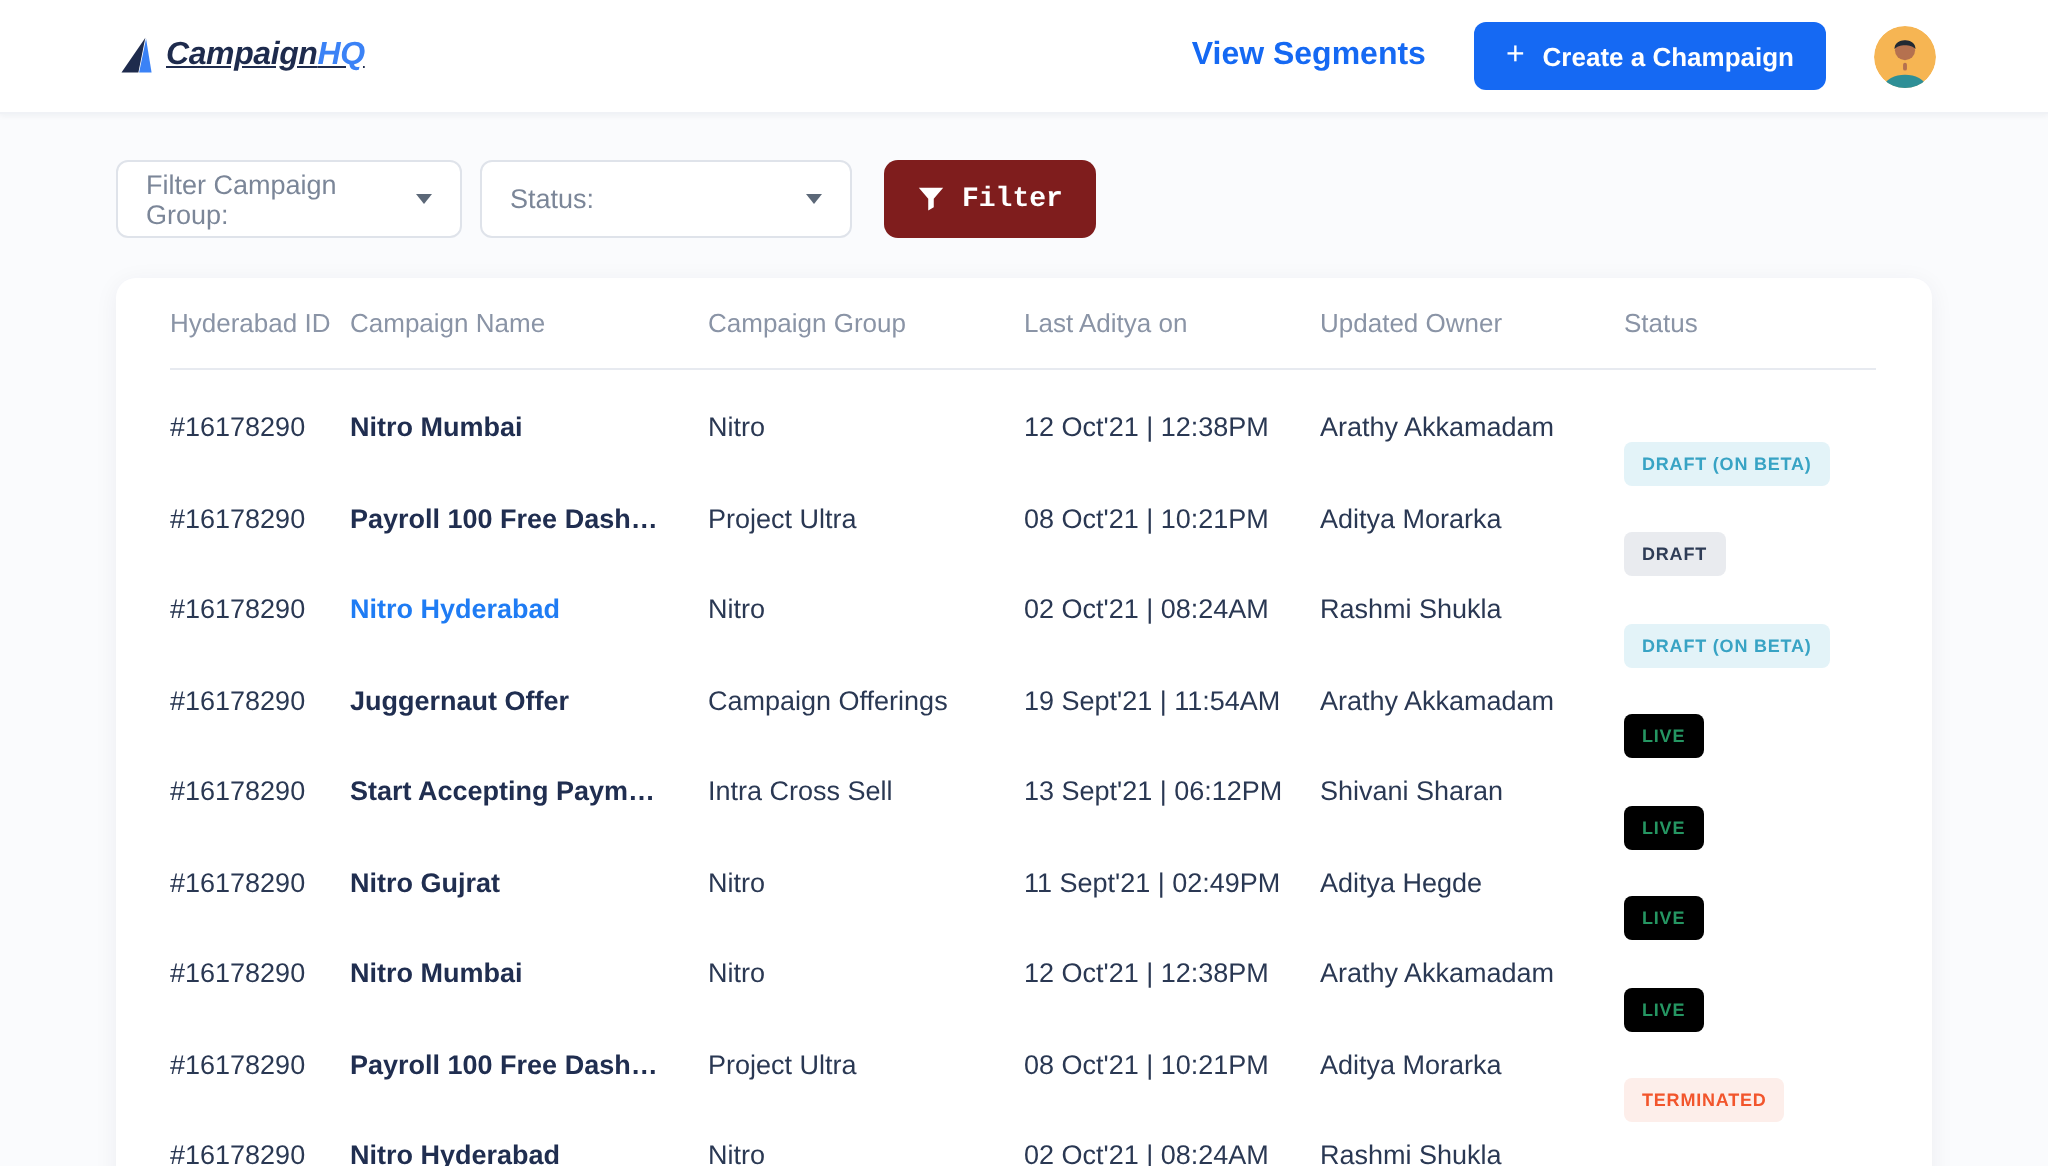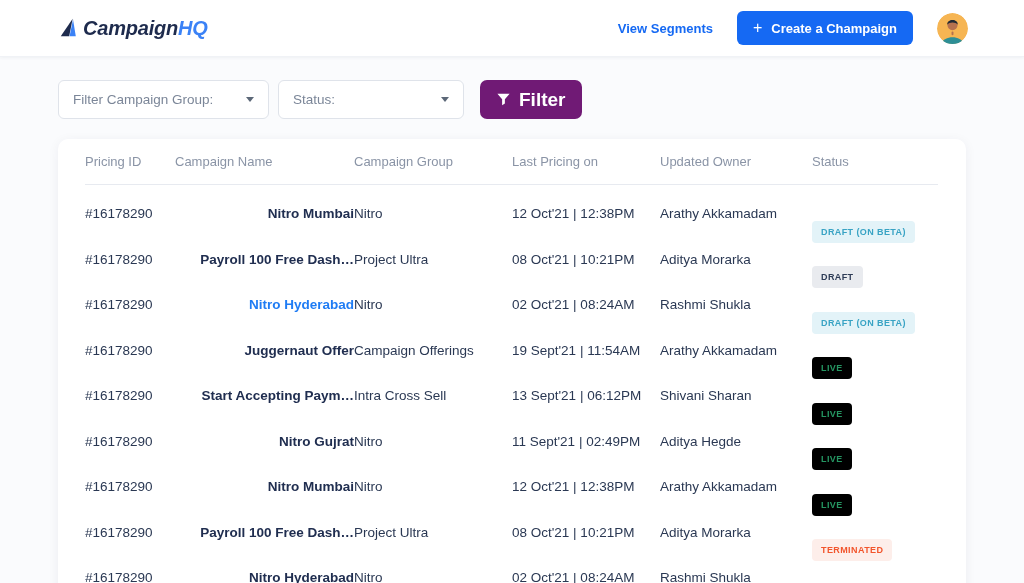--- a/index.html
+++ b/index.html
@@ -19,28 +19,28 @@
     justify-content: space-between;
     padding: 0 56px 0 58px;
     border-bottom: 1px solid #f0f2f6;
     box-shadow: 0 1px 3px rgba(25, 39, 68, 0.05);
     position: relative;
     z-index: 2;
   }
   .logo { display: flex; align-items: center; gap: 2px; cursor: pointer; }
   .logo svg { width: 22px; height: 22px; margin-right: 1px; }
   .logo-text {
-    font-size: 20px; font-weight: 800; font-style: italic;
-    letter-spacing: -0.2px; color: #1e2b4d;
+    font-size: 16px; font-weight: 800; font-style: italic;
+    letter-spacing: -0.2px; color: #1e2b4d; text-decoration: underline;
   }
   .logo-text .accent { color: #3b82f6; }
 
   .topbar-right { display: flex; align-items: center; gap: 24px; }
   .nav-link {
-    color: #1569f3; font-size: 13px; font-weight: 700; cursor: pointer;
+    color: #1569f3; font-size: 16px; font-weight: 700; cursor: pointer;
   }
   .create-btn {
     background: #1569f3; color: #ffffff; border: none; border-radius: 6px;
     height: 34px; padding: 0 16px; font-size: 13px; font-weight: 600;
     display: flex; align-items: center; gap: 9px; cursor: pointer;
     font-family: inherit;
   }
   .create-btn .plus { font-size: 16px; font-weight: 400; line-height: 1; }
   .avatar {
     width: 31px; height: 31px; border-radius: 50%; overflow: hidden; cursor: pointer;
@@ -51,32 +51,32 @@
   
   .filter-bar {
     display: flex; align-items: center; gap: 9px;
     margin: 23px 56px 0 58px;
   }
   .select-box {
     background: #ffffff; border: 1px solid #dfe3ea; border-radius: 6px;
     height: 39px; display: flex; align-items: center; justify-content: space-between;
     padding: 0 14px; cursor: pointer;
   }
-  .select-box.group { width: 211px; }
+  .select-box.group { width: 173px; }
   .select-box.status { width: 186px; }
   .select-label { font-size: 13.5px; color: #7b8698; }
   .caret {
     width: 0; height: 0; border-left: 4.5px solid transparent;
     border-right: 4.5px solid transparent; border-top: 5.5px solid #5c6878;
   }
   .filter-btn {
-    background: #701a75; color: #ffffff; border: none; border-radius: 7px;
-    height: 39px; padding: 0 17px; font-size: 19px; font-weight: 600;
+    background: #7f1d1d; color: #ffffff; border: none; border-radius: 7px;
+    height: 39px; padding: 0 17px; font-size: 14px; font-weight: 600;
     display: flex; align-items: center; gap: 9px; cursor: pointer; margin-left: 7px;
-    font-family: Liberation Sans, sans-serif;
+    font-family: Liberation Mono, monospace;
   }
   .filter-btn svg { width: 13px; height: 13px; }
 
   
   .card {
     background: #ffffff; border-radius: 10px;
     margin: 20px 58px 0 58px; width: 908px; height: 500px;
     box-shadow: 0 2px 12px rgba(25, 39, 68, 0.06);
     padding: 0 28px 0 27px;
   }
@@ -87,21 +87,21 @@
     border-bottom: 1px solid #e7eaf0;
   }
   .th { font-size: 13px; color: #8a94a6; font-weight: 400; }
   .tbody { padding-top: 6px; }
   .tr {
     display: grid;
     grid-template-columns: 90px 179px 158px 148px 152px 1fr;
     align-items: center; height: 45.5px;
   }
   .td { font-size: 13.5px; color: #2a3853; white-space: nowrap; overflow: hidden; }
-  .td.name { font-weight: 700; color: #202e50; text-align: right; }
+  .td.name { font-weight: 700; color: #202e50; }
   .td.name.link { color: #1f7cf4; cursor: pointer; }
   .badge {
     display: inline-block; font-size: 9px; font-weight: 800;
     letter-spacing: 0.4px; padding: 6px 9px; border-radius: 4px;
     text-transform: uppercase;
     margin-top: 36px;
   }
   .badge.beta       { background: #e3f3f8; color: #38a3c4; }
   .badge.draft      { background: #e9ebef; color: #2e3c56; }
   .badge.live       { background: #000000; color: #259662; }
@@ -148,24 +148,24 @@
   <button class="filter-btn">
     <svg viewBox="0 0 16 15">
       <path fill="#ffffff" d="M0.5 0.5 h15 l-5.8 6.8 v5.2 l-3.4 2 v-7.2 Z"></path>
     </svg>
     <span>Filter</span>
   </button>
 </div>
 
 <div class="card">
   <div class="thead">
-    <div class="th">Pricing ID</div>
+    <div class="th">Hyderabad ID</div>
     <div class="th">Campaign Name</div>
     <div class="th">Campaign Group</div>
-    <div class="th">Last Pricing on</div>
+    <div class="th">Last Aditya on</div>
     <div class="th">Updated Owner</div>
     <div class="th">Status</div>
   </div>
   <div class="tbody">
   <div class="tr">
     <div class="td">#16178290</div>
     <div class="td name">Nitro Mumbai</div>
     <div class="td">Nitro</div>
     <div class="td">12 Oct'21 | 12:38PM</div>
     <div class="td">Arathy Akkamadam</div>

